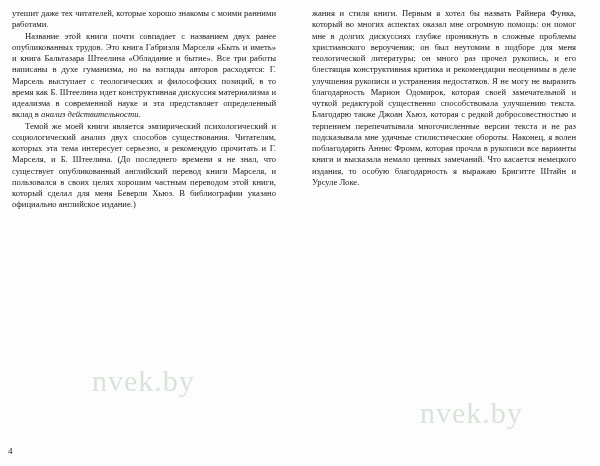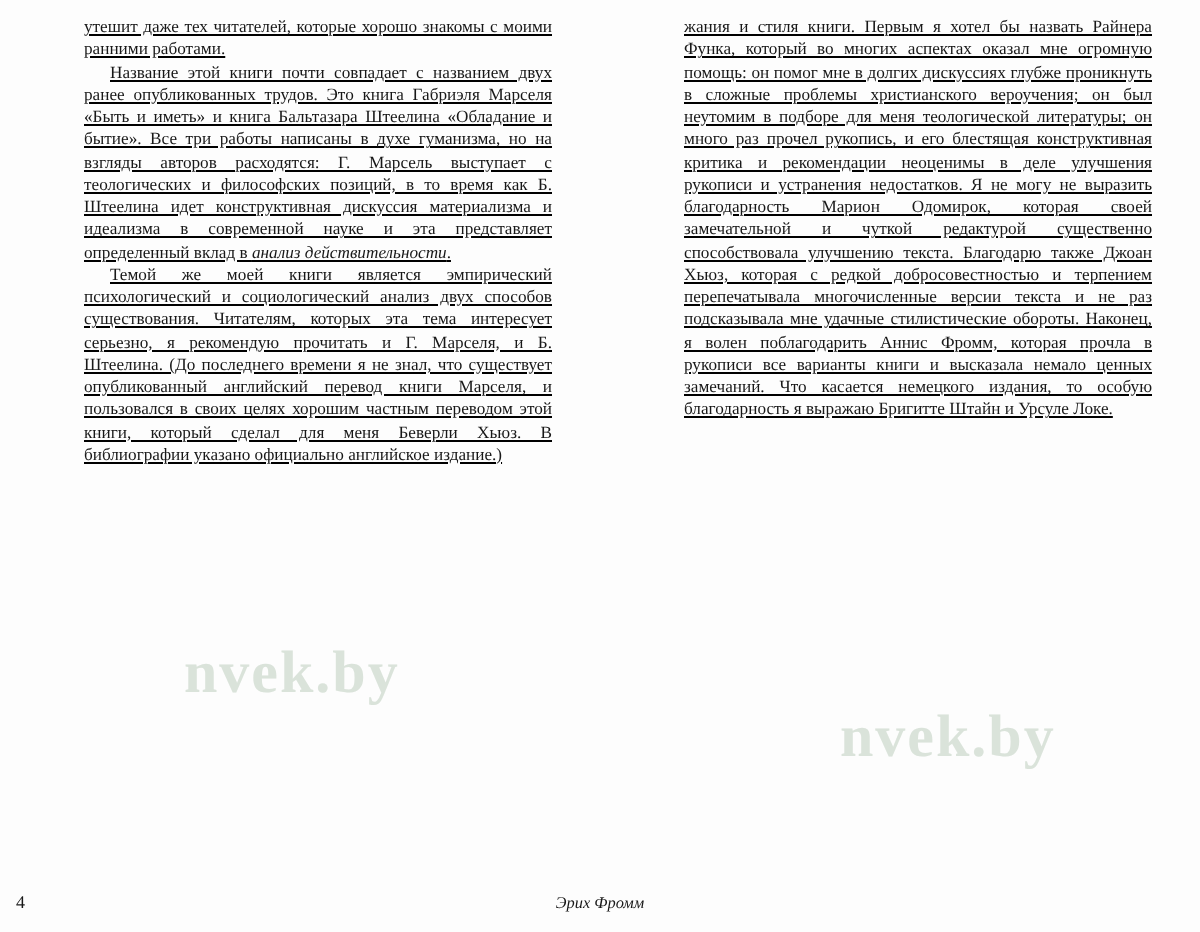--- a/index.html
+++ b/index.html
@@ -26,24 +26,25 @@
     left: 0;
     top: 0;
     width: 600px;
     height: 466px;
     pointer-events: none;
     z-index: 5;
   }
   .wm-text {
     position: absolute;
     font-family: "Liberation Serif", serif;
-    font-weight: bold;
+    font-weight: normal;
     color: rgba(190, 205, 190, 0.55);
     white-space: nowrap;
     letter-spacing: 1px;
+    margin-top: 44px;
   }
   .wm-1 {
     left: 92px;
     top: 320px;
     font-size: 30px;
   }
   .wm-2 {
     left: 420px;
     top: 352px;
     font-size: 30px;
@@ -53,22 +54,21 @@
     left: 0;
     top: 0;
     width: 600px;
     height: 430px;
     display: flex;
     z-index: 2;
   }
   .col {
     box-sizing: border-box;
     width: 300px;
-    padding: 8px 24px 0 42px;
-    text-decoration: underline;
+    padding: 8px 24px 0 12px;
   }
   .col p {
     margin: 0;
     font-size: 8.6px;
     line-height: 11.25px;
     text-align: justify;
     text-indent: 13px;
     color: #181818;
     hyphens: manual;
   }
@@ -131,16 +131,15 @@
     </div>
 
     <div class="col">
       <p class="noindent">жания и стиля книги. Первым я хотел бы назвать Райнера Функа, который во многих аспектах оказал мне огромную помощь: он помог мне в долгих дискуссиях глубже проникнуть в сложные проблемы христианского вероучения; он был неутомим в подборе для меня теологической литературы; он много раз прочел рукопись, и его блестящая конструктивная критика и рекомендации неоценимы в деле улучшения рукописи и устранения недостатков. Я не могу не выразить благодарность Марион Одомирок, которая своей замечательной и чуткой редактурой существенно способствовала улучшению текста. Благодарю также Джоан Хьюз, которая с редкой добросовестностью и терпением перепечатывала многочисленные версии текста и не раз подсказывала мне удачные стилистические обороты. Наконец, я волен поблагодарить Аннис Фромм, которая прочла в рукописи все варианты книги и высказала немало ценных замечаний. Что касается немецкого издания, то особую благодарность я выражаю Бригитте Штайн и Урсуле Локе.</p>
     </div>
 
   </div>
 
   <div class="footer">
     <div class="page-number">4</div>
-    <div class="running-title">Эрих Фромм</div>
   </div>
 
 </div>
 
 </body></html>

